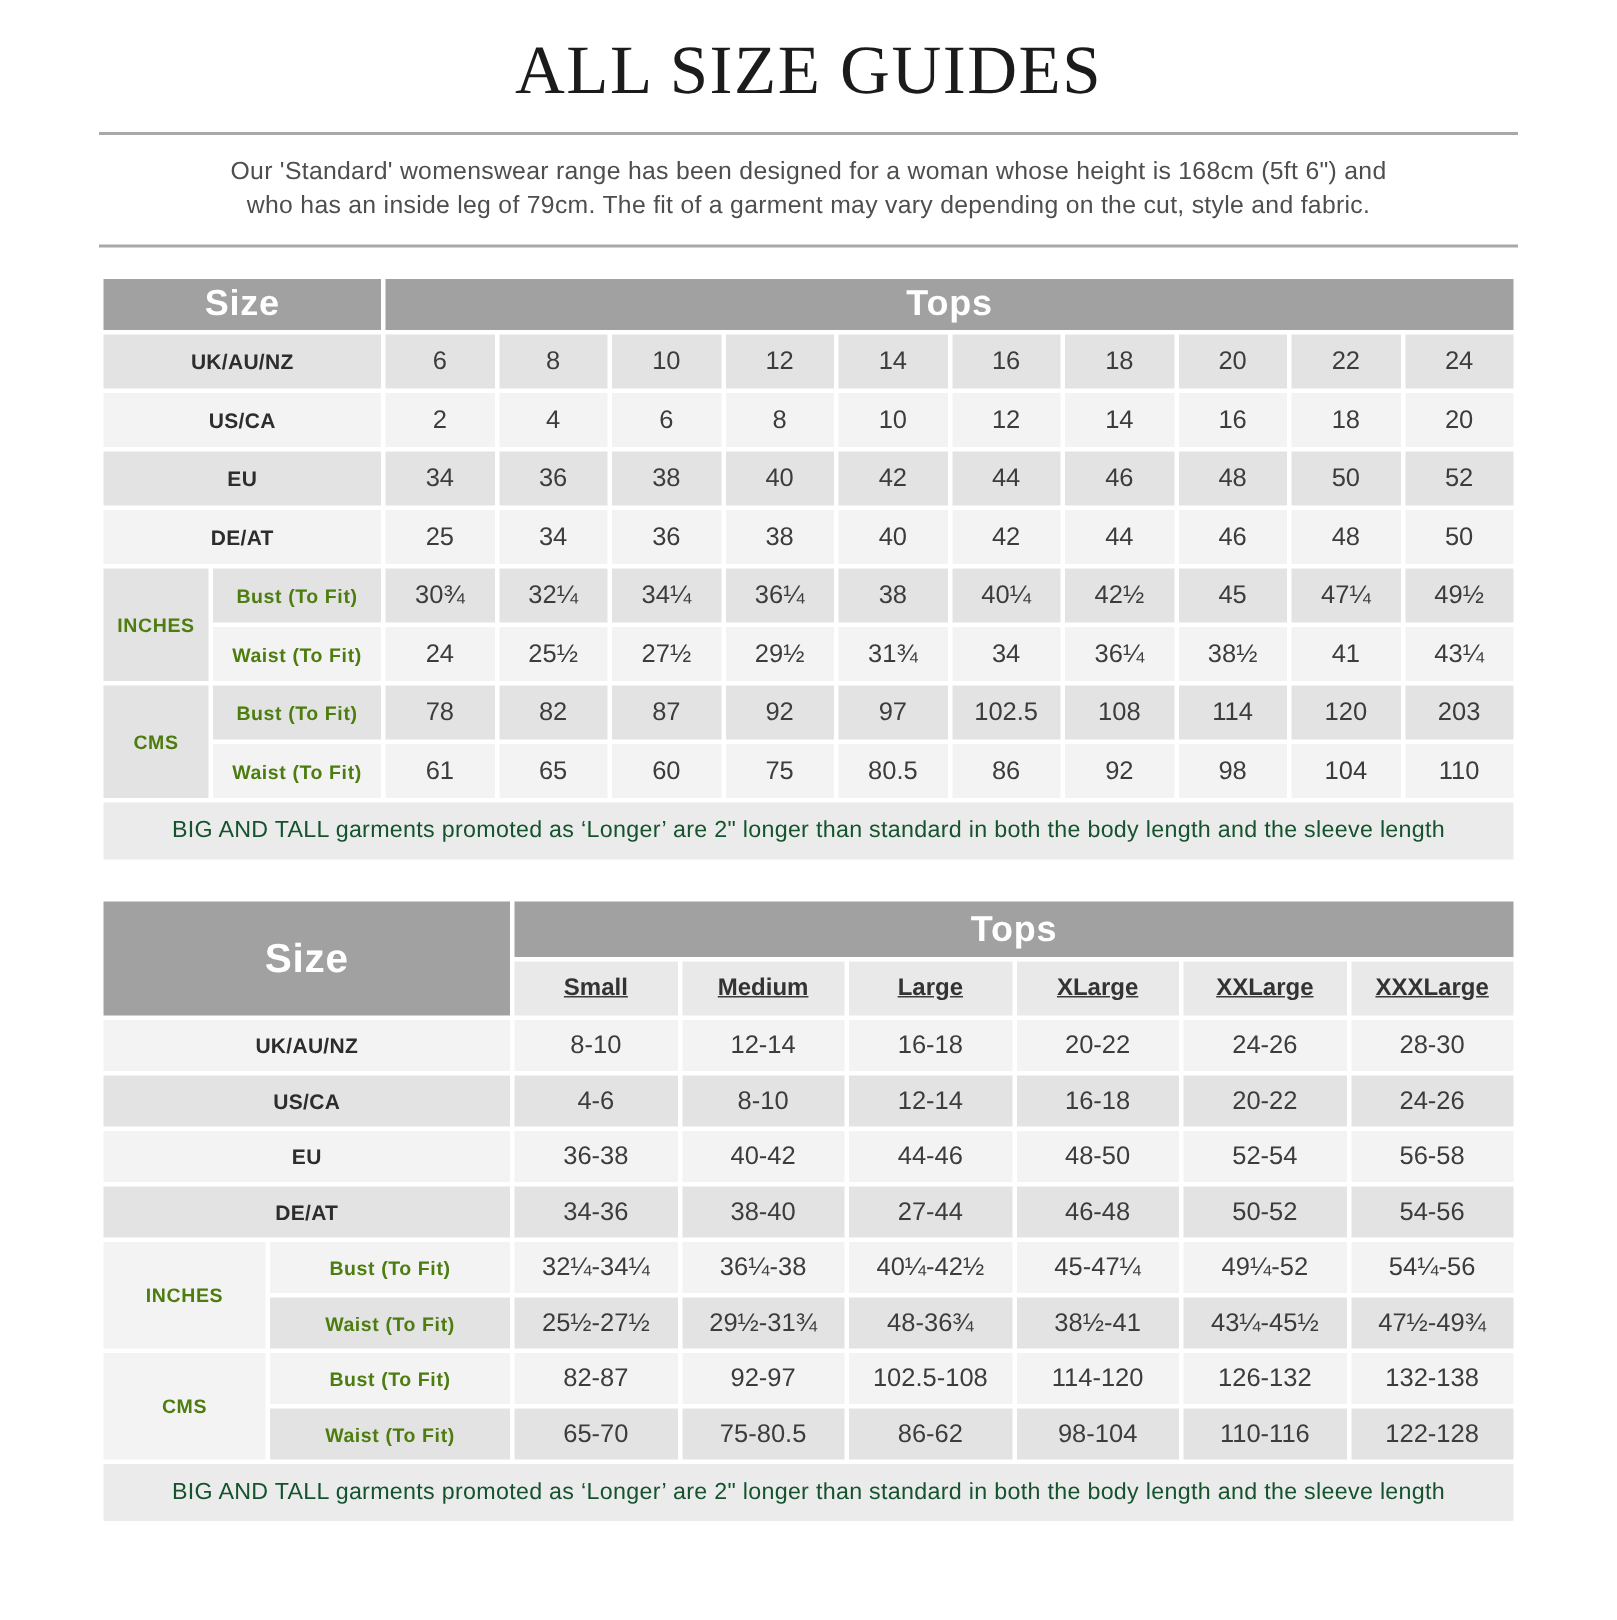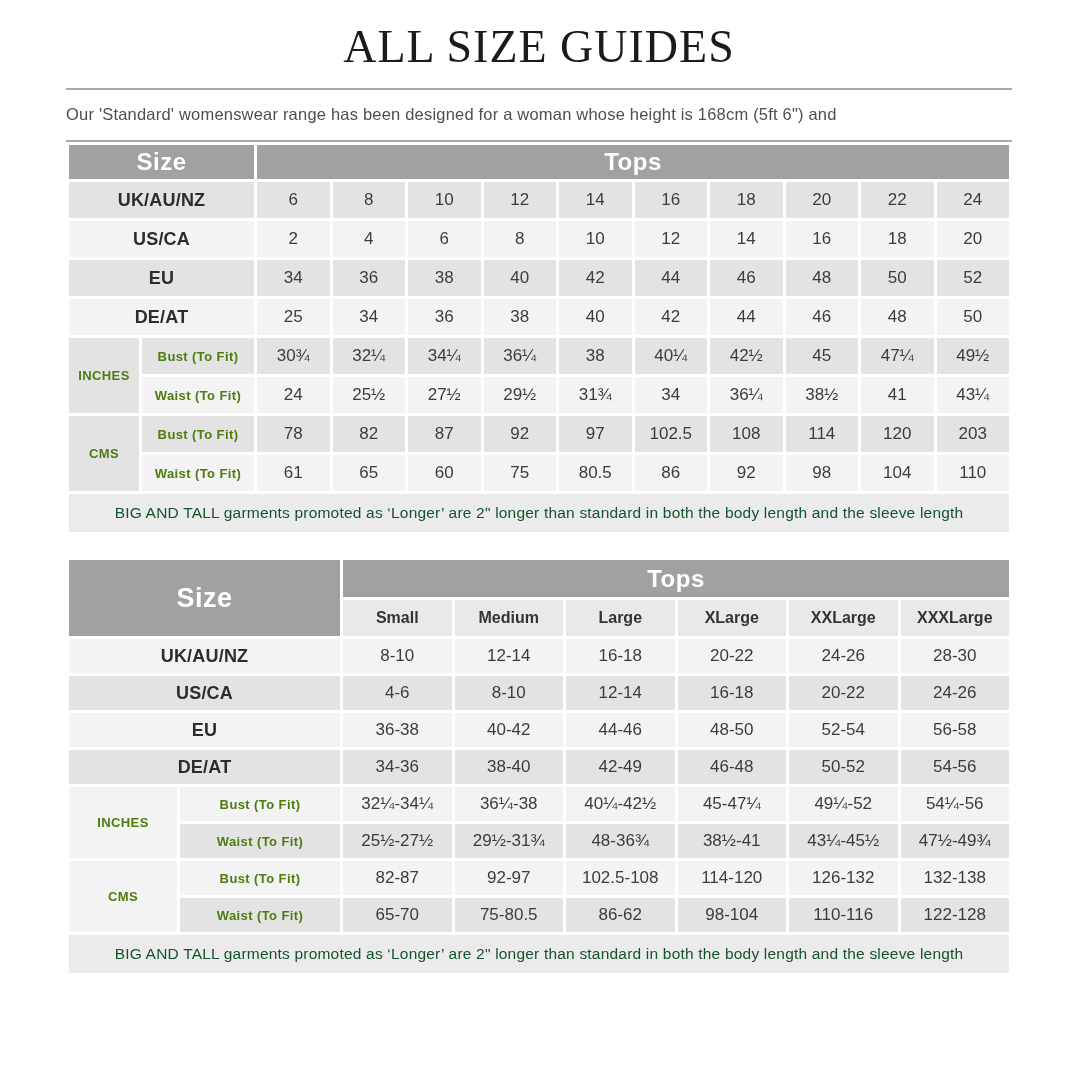--- a/index.html
+++ b/index.html
@@ -13,75 +13,76 @@
     font-family:"Liberation Serif","DejaVu Serif",serif;
     font-weight:400;
     font-size:46px;
     letter-spacing:1px;
     color:#1b1b1b;
     text-align:center;
     margin:20px 0 15px 0;
   }
   .rule{height:2px;background:var(--rule-gray,#a9a9a9);}
   .desc{
-    text-align:left;
+    text-align:center;
     font-size:16.5px;
     line-height:23px;
     letter-spacing:.2px;
     color:#4e4e4e;
     padding:13px 0 14px 0;
   }
-  .tables-wrap{margin-top:0;}
+  .tables-wrap{margin-top:18px;}
   table.size-table{
     border-collapse:separate;
     border-spacing:3px;
     table-layout:fixed;
     width:100%;
   }
   table.size-table + table.size-table{margin-top:22px;}
   .size-table th,.size-table td{
     text-align:center;vertical-align:middle;padding:0;overflow:hidden;
   }
   .head{
     background:var(--header-gray,#a1a1a1);
     color:#fff;font-weight:700;font-size:24px;letter-spacing:.5px;
   }
   .t2 .corner{font-size:27px;}
   .c-gray{background:var(--row-gray,#e3e3e3);}
   .c-light{background:var(--row-light,#f3f3f3);}
-  .lab{font-size:18px;font-weight:600;color:#2d2d2d;letter-spacing:.2px;}
+  .lab{font-size:14px;font-weight:600;color:#2d2d2d;letter-spacing:.2px;}
   .val{font-size:17px;font-weight:500;color:#3c3c3c;}
   .grp,.sublab{font-size:13px;font-weight:700;color:#4d7c0f;letter-spacing:.4px;}
   .sub{
     background:var(--subheader-gray,#e9e9e9);
     font-size:16px;font-weight:700;color:#333;
   }
   .note{
     background:var(--note-bg,#ebebeb);
     font-size:15.5px;font-weight:400;color:#14532d;letter-spacing:.2px;
   }
   .t1 tr.hrow{height:34px;}
   .t1 tr.drow{height:36px;}
   .t1 tr.nrow{height:38px;}
   .t2 tr.hrow{height:37px;}
-  .t2 tr.shrow{height:36px;}
+  .t2 tr.shrow{height:36px;text-decoration:underline;}
   .t2 tr.drow{height:34px;}
   .t2 tr.nrow{height:38px;}
 </style>
 </head>
 <body>
 
 <div class="page">
 
   <h1 class="page-title">ALL SIZE GUIDES</h1>
 
   <div class="rule"></div>
 
   <div class="desc">
     <div>Our 'Standard' womenswear range has been designed for a woman whose height is 168cm (5ft 6") and</div>
+    <div>who has an inside leg of 79cm. The fit of a garment may vary depending on the cut, style and fabric.</div>
   </div>
 
   <div class="rule"></div>
 
   <div class="tables-wrap">
     <table class="size-table t1">
         <colgroup>
           <col style="width: 70px;">
           <col style="width: 112px;">
           <col>
@@ -260,21 +261,21 @@
             <td class="val c-light">40-42</td>
             <td class="val c-light">44-46</td>
             <td class="val c-light">48-50</td>
             <td class="val c-light">52-54</td>
             <td class="val c-light">56-58</td>
           </tr>
           <tr class="drow">
             <td class="lab c-gray" colspan="2">DE/AT</td>
             <td class="val c-gray">34-36</td>
             <td class="val c-gray">38-40</td>
-            <td class="val c-gray">42-49</td>
+            <td class="val c-gray">27-44</td>
             <td class="val c-gray">46-48</td>
             <td class="val c-gray">50-52</td>
             <td class="val c-gray">54-56</td>
           </tr>
           <tr class="drow">
             <td class="grp c-light" rowspan="2">INCHES</td>
             <td class="sublab c-light">Bust (To Fit)</td>
             <td class="val c-light">32¼-34¼</td>
             <td class="val c-light">36¼-38</td>
             <td class="val c-light">40¼-42½</td>

